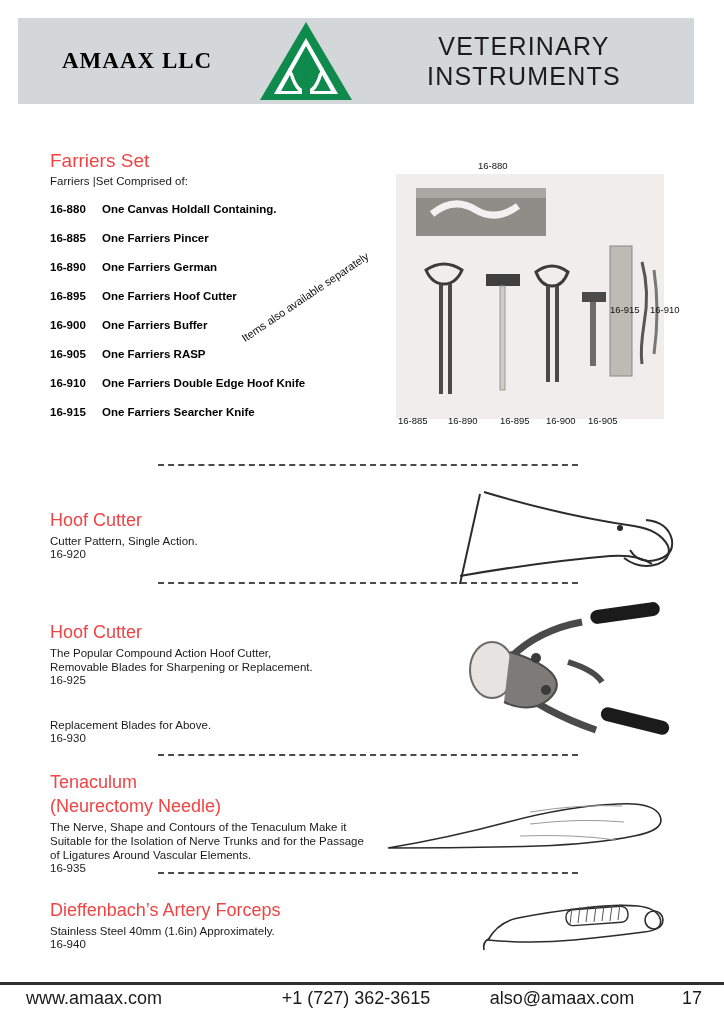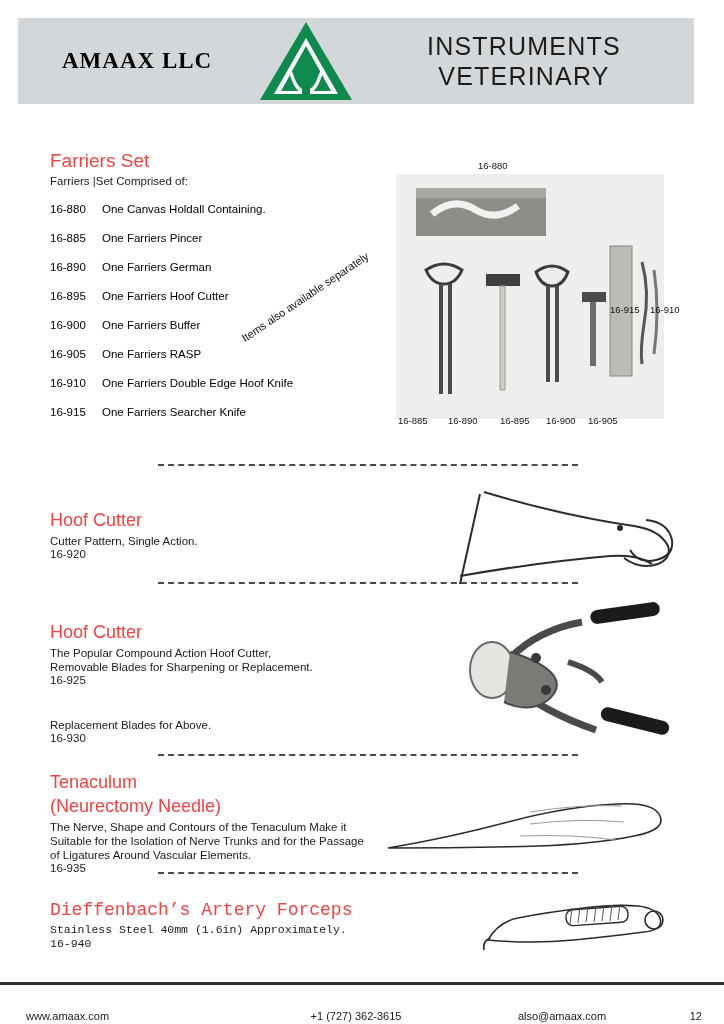--- a/index.html
+++ b/index.html
@@ -84,20 +84,21 @@
     position: absolute;
     left: 50px;
     top: 46px;
     width: 340px;
   }
   .farriers .sec-title { font-size: 19px; }
   .farrier-list {
     margin: 14px 0 0 0;
     padding: 0;
     list-style: none;
+    font-weight: bold;
   }
   .farrier-list li {
     font-size: 11.5px;
     line-height: 14px;
     margin-bottom: 15px;
     white-space: nowrap;
   }
   .farrier-list li .num {
     display: inline-block;
     width: 52px;
@@ -151,22 +152,22 @@
     height: 3px;
     background: #2f2f2f;
   }
   .footer {
     position: absolute;
     left: 0;
     top: 988px;
     width: 724px;
     height: 34px;
     display: flex;
-    align-items: flex-end;
-    font-size: 11px;
+    align-items: flex-start;
+    font-size: 18px;
     color: #1a1a1a;
   }
   .footer .f-site { margin-left: 26px; width: 210px; }
   .footer .f-phone { width: 240px; text-align: center; }
   .footer .f-mail { flex: 1; text-align: center; }
   .footer .f-page { width: 54px; text-align: right; margin-right: 22px; }
 
   
   .ill { position: absolute; }
 </style>
@@ -181,22 +182,22 @@
       <path d="M48 2 L94 80 L2 80 Z" fill="#0f8a4d"></path>
       <path d="M48 18 L80 74 L16 74 Z" fill="#ffffff"></path>
       <path d="M48 26 L73 71 L23 71 Z" fill="#0f8a4d"></path>
       <path d="M30 48 q18 22 36 0 q-6 26 -18 26 q-12 0 -18 -26 z" fill="#ffffff"></path>
       <path d="M34 50 q14 18 28 0 q-5 20 -14 20 q-9 0 -14 -20 z" fill="#0f8a4d"></path>
       <rect x="44" y="40" width="8" height="34" fill="#0f8a4d"></rect>
     </svg>
   </div>
 
   <div class="header-title">
+    <div>VETERINARY</div>
     <div>INSTRUMENTS</div>
-    <div>VETERINARY</div>
   </div>
 </div>
 
 <div class="content">
 
   <div class="farriers">
     <h2 class="sec-title">Farriers Set</h2>
     <p class="sec-sub">Farriers |Set Comprised of:</p>
     <ul class="farrier-list">
       <li><span class="num">16-880</span><span>One Canvas Holdall Containing.</span></li>
@@ -304,21 +305,21 @@
     <svg width="290" height="70" viewBox="0 0 290 70" aria-hidden="true">
       <path d="M8 58 q60 -10 120 -26 q60 -16 110 -18 q36 -2 42 12 q6 14 -26 20 q-40 8 -96 10 q-74 2 -150 2 z" fill="#ffffff" stroke="#2b2b2b" stroke-width="1.6"></path>
       <path d="M150 22 q50 -8 92 -6" stroke="#9a9a9a" stroke-width="1" fill="none"></path>
       <path d="M150 34 q50 -6 94 -2" stroke="#9a9a9a" stroke-width="1" fill="none"></path>
       <path d="M140 46 q54 -2 96 4" stroke="#9a9a9a" stroke-width="1" fill="none"></path>
     </svg>
   </div>
 
   <div class="dash" style="left:158px; top:768px; width:420px;"></div>
 
-  <div class="prod" style="left:50px; top:796px; width:340px;font-family:Liberation Mono, monospace;">
+  <div class="prod" style="left:50px; top:796px; width:340px;">
     <h2 class="sec-title">Dieffenbach’s Artery Forceps</h2>
     <p class="sec-sub">Stainless Steel 40mm (1.6in) Approximately.</p>
     <p class="code">16-940</p>
   </div>
   <div class="ill" style="left:470px; top:790px;">
     <svg width="220" height="70" viewBox="0 0 220 70" aria-hidden="true">
       <path d="M18 46 q10 -18 30 -22 q30 -6 66 -10 q32 -4 54 -2 q18 2 22 12 q4 12 -16 14 q-30 4 -70 8 q-44 4 -86 0 z" fill="#ffffff" stroke="#2b2b2b" stroke-width="1.6"></path>
       <rect x="96" y="14" width="62" height="16" rx="7" fill="#ffffff" stroke="#2b2b2b" stroke-width="1.4" transform="rotate(-4 127 22)"></rect>
       <g stroke="#555" stroke-width="1">
         <line x1="102" y1="14" x2="100" y2="30"></line>
@@ -334,14 +335,14 @@
     </svg>
   </div>
 
 </div>
 
 <div class="footer-rule"></div>
 <div class="footer">
   <div class="f-site">www.amaax.com</div>
   <div class="f-phone">+1 (727) 362-3615</div>
   <div class="f-mail">also@amaax.com</div>
-  <div class="f-page">12</div>
+  <div class="f-page">17</div>
 </div>
 
 </body></html>

